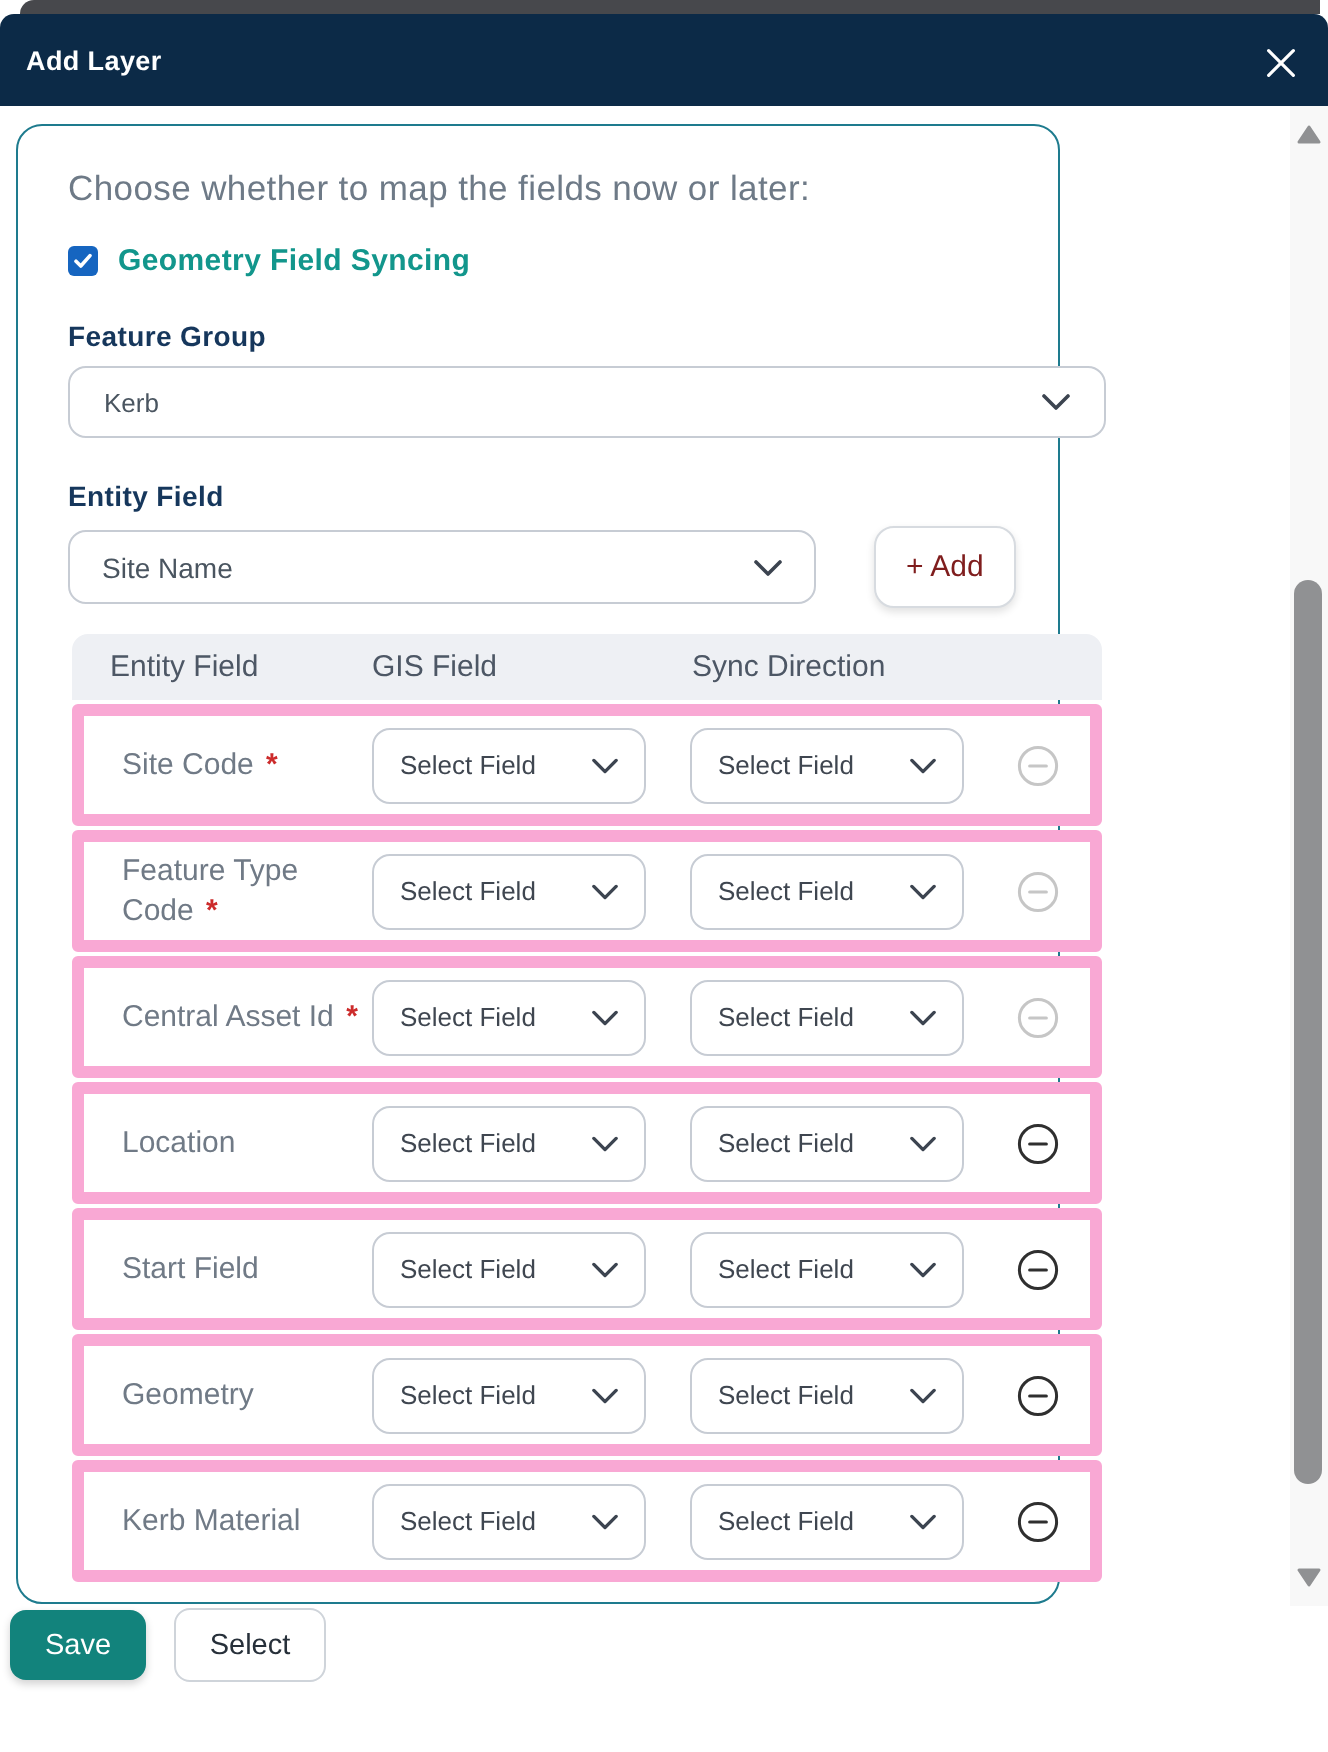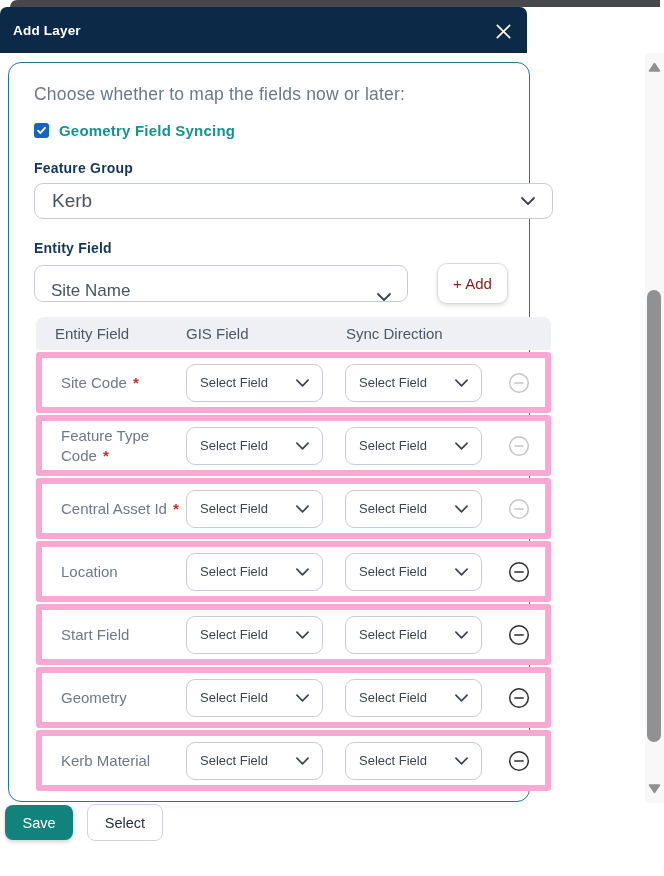--- a/index.html
+++ b/index.html
@@ -2,39 +2,39 @@
 <html><head>
 <meta charset="utf-8">
 <style>
   * { margin:0; padding:0; box-sizing:border-box; }
   html,body { width:664px; height:876px; background:#ffffff; font-family:"Liberation Sans", sans-serif; position:relative; overflow:hidden; }
 
   
   .top-strip { position:absolute; left:10px; top:0; width:650px; height:7px; background:#47484c; border-top-left-radius:7px; }
 
   
-  .modal-header { position:absolute; left:0; top:7px; width:527px; height:46px; background:#0c2a47; border-radius:7px 7px 0 0; display:flex; align-items:center; }
+  .modal-header { position:absolute; left:0; top:7px; width:664px; height:46px; background:#0c2a47; border-radius:7px 7px 0 0; display:flex; align-items:center; }
   .modal-title { color:#ffffff; font-size:13.5px; font-weight:bold; margin-left:13px; letter-spacing:.2px; }
   .close-btn { position:absolute; right:12px; top:12px; width:24px; height:24px; display:flex; align-items:center; justify-content:center; cursor:pointer; background:none; border:none; }
 
   
   .panel { position:absolute; left:8px; top:62px; width:522px; height:740px; border:1px solid #1e7b8e; border-radius:13px; background:#ffffff; padding:21px 21px 0 25px; }
 
   .intro { font-size:17.5px; color:#6e7a87; letter-spacing:.2px; }
 
   .checkbox-row { margin-top:17px; display:flex; align-items:center; gap:10px; cursor:pointer; }
   .checkbox { width:15px; height:15px; background:#1665c0; border-radius:3px; display:flex; align-items:center; justify-content:center; flex:none; }
   .checkbox-label { color:#12968c; font-size:15px; font-weight:bold; letter-spacing:.2px; }
 
   .field-label { margin-top:21px; font-size:14px; font-weight:bold; color:#16375c; letter-spacing:.2px; }
 
   .select { border:1px solid #c7ccd4; border-radius:9px; background:#fff; display:flex; align-items:center; justify-content:space-between; color:#4a5560; cursor:pointer; }
-  .select-lg { margin-top:7px; width:519px; height:36px; padding:0 17px; font-size:19px; }
+  .select-lg { margin-top:7px; width:519px; height:36px; padding:0 17px; font-size:13px; }
   .entity-row { margin-top:7px; display:flex; align-items:center; }
-  .select-md { width:388px; height:37px; padding:0 16px; font-size:17px;align-items:flex-end; }
+  .select-md { width:388px; height:37px; padding:0 16px; font-size:14px; }
   .add-btn { margin-left:29px; width:74px; height:41px; background:#fff; border:1px solid #d7dbe0; border-radius:10px; box-shadow:0 2px 4px rgba(0,0,0,.12); color:#7f1d1d; font-size:15px; font-family:inherit; cursor:pointer; }
 
   .chev { color:#3c4450; flex:none; }
 
   
   .table { margin-top:13px; margin-left:2px; width:515px; }
   .thead { height:33px; background:#eef0f4; border-radius:8px 8px 0 0; display:flex; align-items:center; color:#4d5765; font-size:15px; }
   .hcol1 { width:150px; padding-left:19px; }
   .hcol2 { width:160px; }
   .trow { height:61px; border:6px solid #f9a8d4; border-radius:3px; margin-top:2px; display:flex; align-items:center; background:#fff; }

